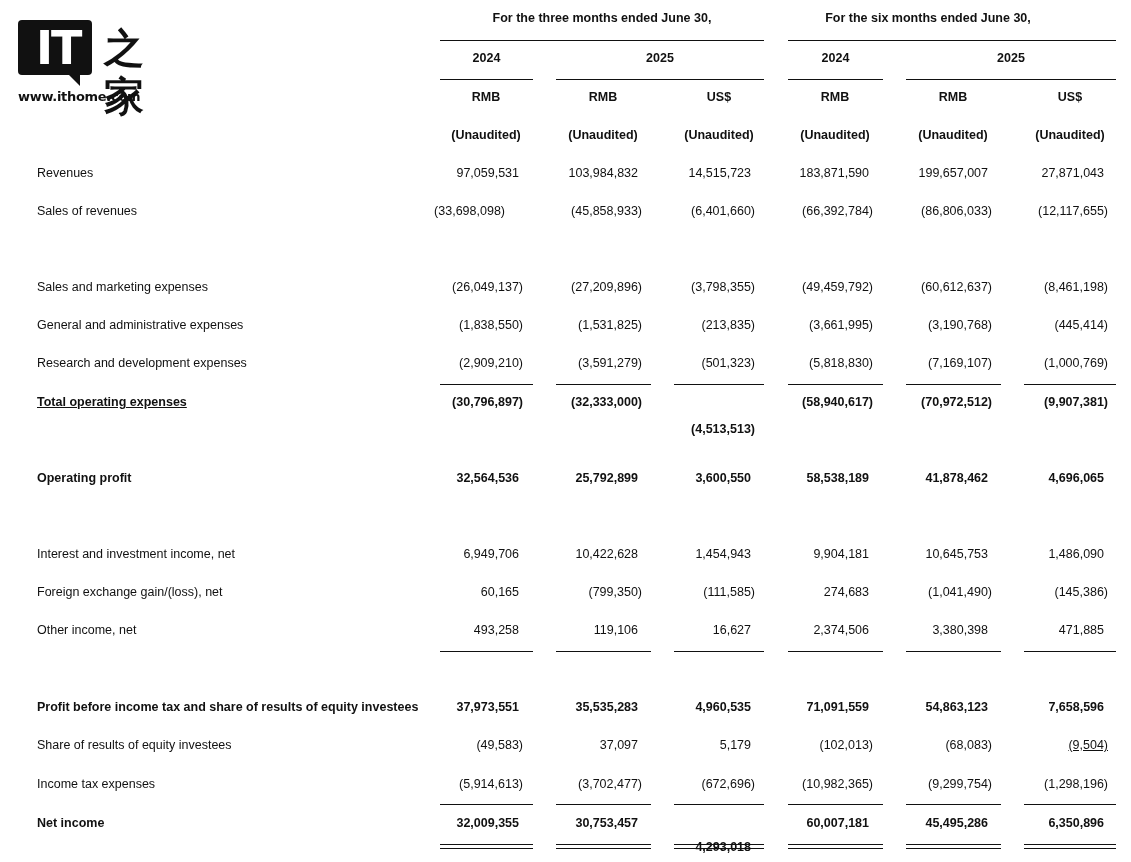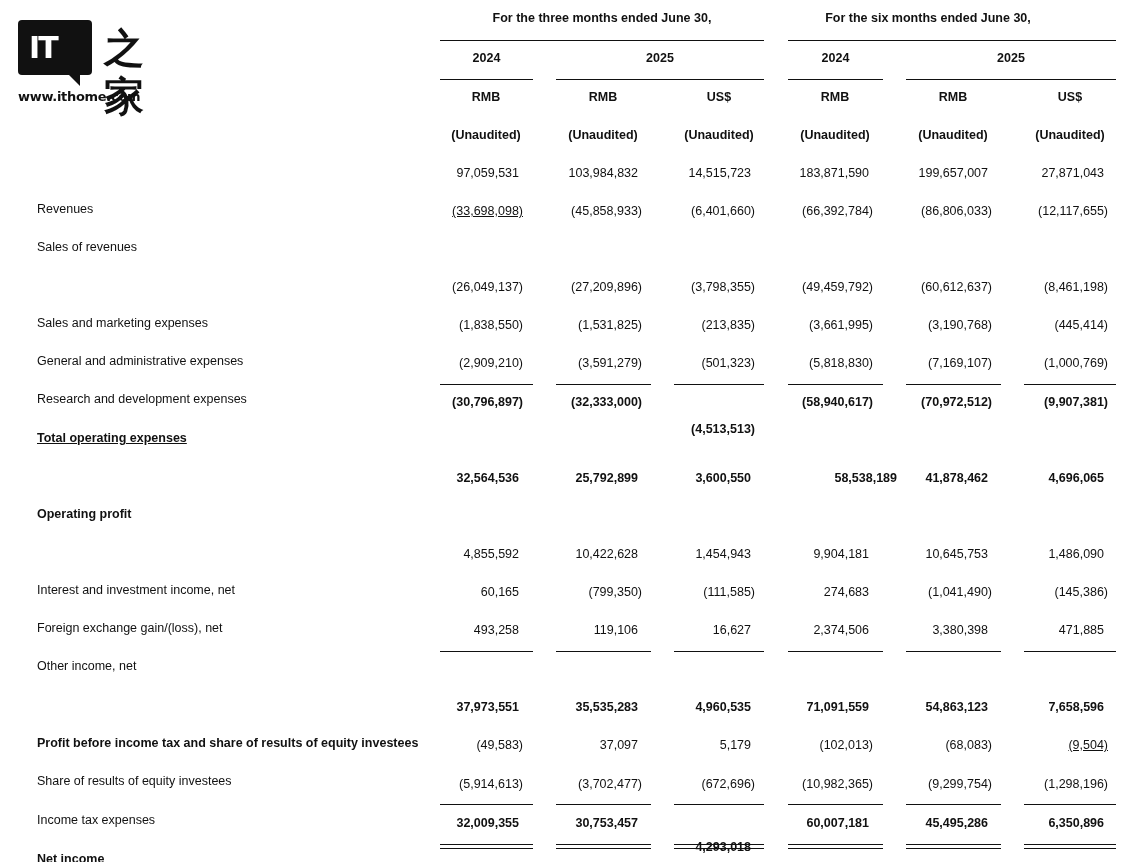--- a/index.html
+++ b/index.html
@@ -1,27 +1,27 @@
 <!DOCTYPE html>
 <html><head>
 <meta charset="utf-8">
 <style>
   html, body { margin:0; padding:0; background:#ffffff; }
   body { width:1131px; height:862px; position:relative; overflow:hidden;
          font-family:"Liberation Sans", sans-serif; color:#111; font-size:12.5px; }
   .logo { position:absolute; left:18px; top:20px; }
   .logo-box { position:absolute; left:0; top:0; width:74px; width:74px; height:55px; background:#111; border-radius:4px; }
-  .logo-box .it { position:absolute; left:11px; top:4px; color:#fff; font-weight:bold; font-size:30px; line-height:48px; letter-spacing:-2px; font-family:"DejaVu Sans", sans-serif; }
+  .logo-box .it { position:absolute; left:18px; top:4px; color:#fff; font-weight:bold; font-size:46px; line-height:48px; letter-spacing:-2px; font-family:"DejaVu Sans", sans-serif; }
   .logo-tail { position:absolute; left:50px; top:54px; width:0; height:0; border-left:12px solid transparent; border-right:0 solid transparent; border-top:12px solid #111; }
   .logo-cn { position:absolute; left:86px; top:4px; font-size:40px; font-weight:bold; line-height:48px; font-family:"DejaVu Serif", serif; color:#111; }
   .logo-url { position:absolute; left:0; top:69px; font-weight:bold; font-size:13px; font-family:"DejaVu Sans", sans-serif; letter-spacing:-0.3px; }
   .hdr { position:absolute; font-weight:bold; font-size:12.5px; text-align:center; white-space:nowrap; }
   .hline { position:absolute; height:0; border-top:1.3px solid #111; }
   .dline { position:absolute; height:3px; border-top:1.3px solid #111; border-bottom:1.3px solid #111; }
-  .row-label { position:absolute; left:37px; white-space:nowrap;margin-top:36px; }
+  .row-label { position:absolute; left:37px; white-space:nowrap; }
   .cell { position:absolute; text-align:right; white-space:nowrap; width:120px; }
   .bold { font-weight:bold; }
 </style>
 </head>
 <body>
 
 <div class="logo">
   <div class="logo-box">
     <span class="it">IT</span>
   </div>
@@ -63,21 +63,21 @@
       <div class="row-label" style="top: 166px;">Revenues</div>
       <div class="cell" style="left: 399px; top: 166px;">97,059,531</div>
       <div class="cell" style="left: 518px; top: 166px;">103,984,832</div>
       <div class="cell" style="left: 631px; top: 166px;">14,515,723</div>
       <div class="cell" style="left: 749px; top: 166px;">183,871,590</div>
       <div class="cell" style="left: 868px; top: 166px;">199,657,007</div>
       <div class="cell" style="left: 984px; top: 166px;">27,871,043</div>
     </div>
     <div>
       <div class="row-label" style="top: 204px;">Sales of revenues</div>
-      <div class="cell" style="left: 403px; top: 204px; text-decoration: underline;">(33,698,098)</div>
+      <div class="cell" style="left: 385px; top: 204px;">(33,698,098)</div>
       <div class="cell" style="left: 522px; top: 204px;">(45,858,933)</div>
       <div class="cell" style="left: 635px; top: 204px;">(6,401,660)</div>
       <div class="cell" style="left: 753px; top: 204px;">(66,392,784)</div>
       <div class="cell" style="left: 872px; top: 204px;">(86,806,033)</div>
       <div class="cell" style="left: 988px; top: 204px;">(12,117,655)</div>
     </div>
     <div>
       <div class="row-label" style="top: 280px;">Sales and marketing expenses</div>
       <div class="cell" style="left: 403px; top: 280px;">(26,049,137)</div>
       <div class="cell" style="left: 522px; top: 280px;">(27,209,896)</div>
@@ -111,27 +111,27 @@
       <div class="cell bold" style="left: 635px; top: 395px; margin-top: 27px;">(4,513,513)</div>
       <div class="cell bold" style="left: 753px; top: 395px;">(58,940,617)</div>
       <div class="cell bold" style="left: 872px; top: 395px;">(70,972,512)</div>
       <div class="cell bold" style="left: 988px; top: 395px;">(9,907,381)</div>
     </div>
     <div>
       <div class="row-label bold" style="top: 471px;">Operating profit</div>
       <div class="cell bold" style="left: 399px; top: 471px;">32,564,536</div>
       <div class="cell bold" style="left: 518px; top: 471px;">25,792,899</div>
       <div class="cell bold" style="left: 631px; top: 471px;">3,600,550</div>
-      <div class="cell bold" style="left: 749px; top: 471px; padding-left: 28px;">58,538,189</div>
+      <div class="cell bold" style="left: 749px; top: 471px;">58,538,189</div>
       <div class="cell bold" style="left: 868px; top: 471px;">41,878,462</div>
       <div class="cell bold" style="left: 984px; top: 471px;">4,696,065</div>
     </div>
     <div>
       <div class="row-label" style="top: 547px;">Interest and investment income, net</div>
-      <div class="cell" style="left: 399px; top: 547px;">4,855,592</div>
+      <div class="cell" style="left: 399px; top: 547px;">6,949,706</div>
       <div class="cell" style="left: 518px; top: 547px;">10,422,628</div>
       <div class="cell" style="left: 631px; top: 547px;">1,454,943</div>
       <div class="cell" style="left: 749px; top: 547px;">9,904,181</div>
       <div class="cell" style="left: 868px; top: 547px;">10,645,753</div>
       <div class="cell" style="left: 984px; top: 547px;">1,486,090</div>
     </div>
     <div>
       <div class="row-label" style="top: 585px;">Foreign exchange gain/(loss), net</div>
       <div class="cell" style="left: 399px; top: 585px;">60,165</div>
       <div class="cell" style="left: 522px; top: 585px;">(799,350)</div>

